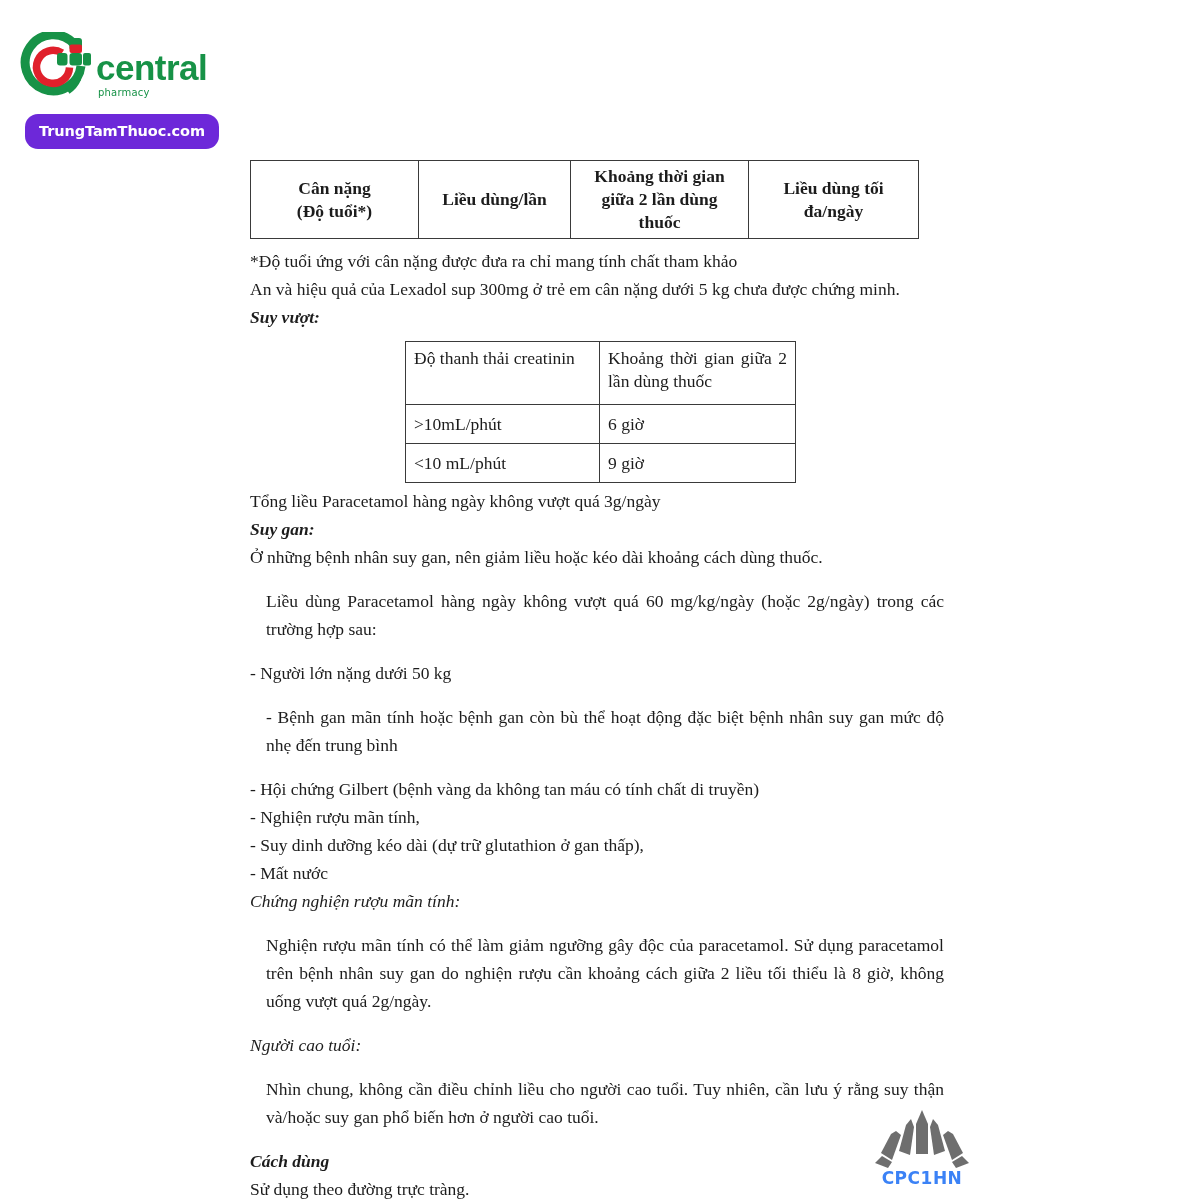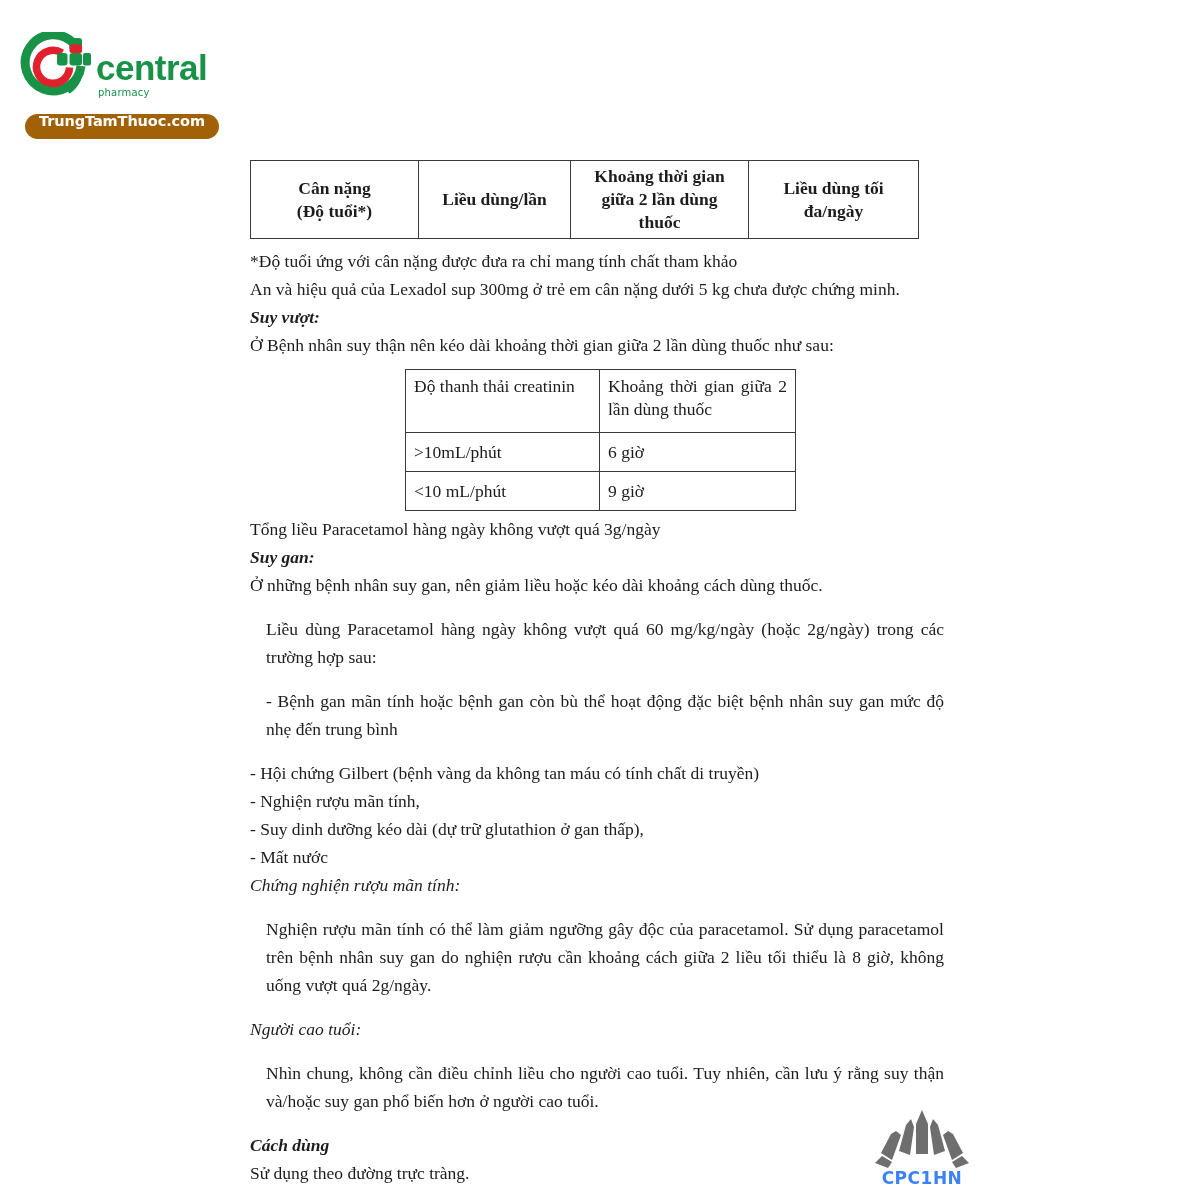--- a/index.html
+++ b/index.html
@@ -52,24 +52,25 @@
     letter-spacing: 0.2px;
     margin-top: 3px;
     margin-left: 2px;
     line-height: 1;
   }
   #logo-banner {
     position: absolute;
     left: 13px;
     top: 88px;
     width: 194px;
-    height: 25px;
-    background: #a16207;
+    height: 35px;
+    background: #6d28d9;
     border-radius: 13px;
     display: flex;
+    align-items: center;
     justify-content: center;
   }
   #logo-banner-text {
     font-family: "DejaVu Sans", sans-serif;
     font-weight: bold;
     font-size: 14.5px;
     color: #ffffff;
     letter-spacing: -0.1px;
     line-height: 1;
   }
@@ -234,21 +235,20 @@
       </tr>
     </tbody>
   </table>
 
   <div class="spacer-after-table1"></div>
 
   <p class="line">*Độ tuổi ứng với cân nặng được đưa ra chỉ mang tính chất tham khảo</p>
   <p class="line">An và hiệu quả của Lexadol sup 300mg ở trẻ em cân nặng dưới 5 kg chưa được chứng minh.</p>
 
   <p class="line bi">Suy vượt:</p>
-  <p class="line">Ở Bệnh nhân suy thận nên kéo dài khoảng thời gian giữa 2 lần dùng thuốc như sau:</p>
 
   <div id="table-renal-wrap">
     <table id="table-renal" class="doc-table">
       <colgroup>
         <col style="width:194px">
         <col style="width:196px">
       </colgroup>
       <tbody>
         <tr class="r-hdr">
           <td>Độ thanh thải creatinin</td>
@@ -268,20 +268,21 @@
       </tbody>
     </table>
   </div>
 
   <p class="line">Tổng liều Paracetamol hàng ngày không vượt quá 3g/ngày</p>
 
   <p class="line bi">Suy gan:</p>
   <p class="line">Ở những bệnh nhân suy gan, nên giảm liều hoặc kéo dài khoảng cách dùng thuốc.</p>
   <p class="wrap">Liều dùng Paracetamol hàng ngày không vượt quá 60 mg/kg/ngày (hoặc 2g/ngày) trong các trường hợp sau:</p>
 
+  <p class="line">- Người lớn nặng dưới 50 kg</p>
   <p class="wrap">- Bệnh gan mãn tính hoặc bệnh gan còn bù thể hoạt động đặc biệt bệnh nhân suy gan mức độ nhẹ đến trung bình</p>
   <p class="line">- Hội chứng Gilbert (bệnh vàng da không tan máu có tính chất di truyền)</p>
   <p class="line">- Nghiện rượu mãn tính,</p>
   <p class="line">- Suy dinh dưỡng kéo dài (dự trữ glutathion ở gan thấp),</p>
   <p class="line">- Mất nước</p>
 
   <p class="line it">Chứng nghiện rượu mãn tính:</p>
   <p class="wrap">Nghiện rượu mãn tính có thể làm giảm ngưỡng gây độc của paracetamol. Sử dụng paracetamol trên bệnh nhân suy gan do nghiện rượu cần khoảng cách giữa 2 liều tối thiểu là 8 giờ, không uống vượt quá 2g/ngày.</p>
 
   <p class="line it">Người cao tuổi:</p>

